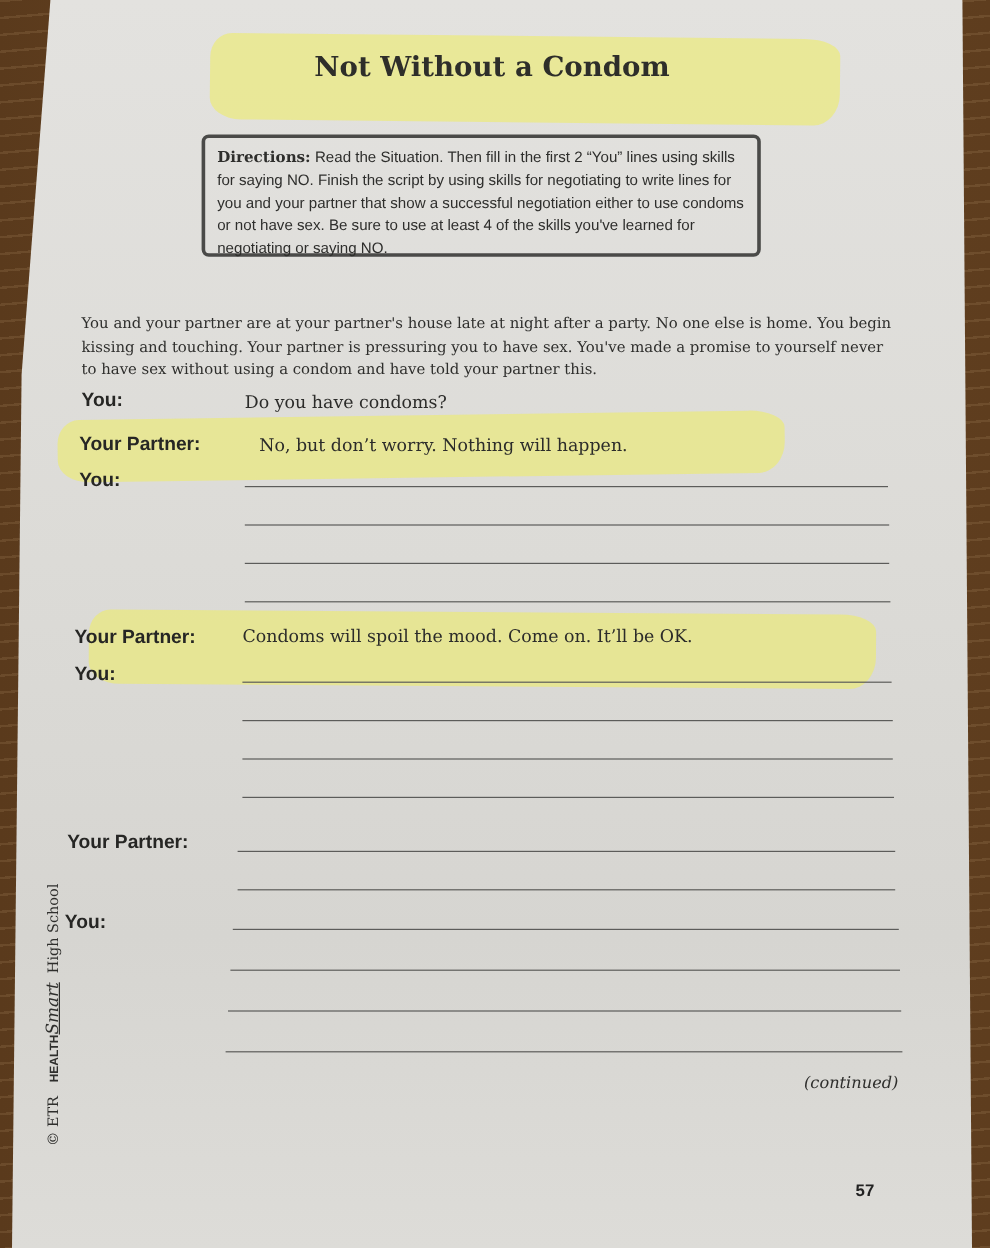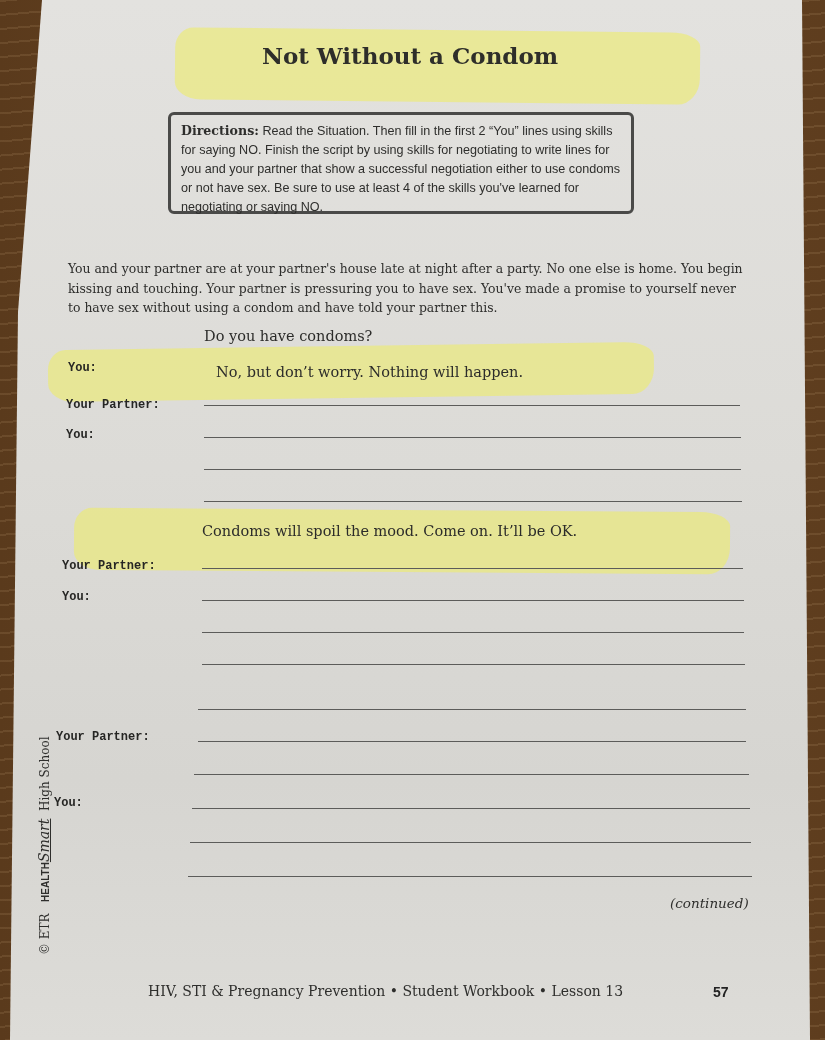--- a/index.html
+++ b/index.html
@@ -42,21 +42,21 @@
   }
   .sit-label {
     position: absolute; left: 24px; top: 2px;
     font-family: "DejaVu Serif", serif; font-weight: bold; font-size: 15px; color: #2a2a28;
   }
   .situation-text {
     position: absolute; left: 58px; top: 259px; width: 680px;
     font-family: "DejaVu Serif", serif; font-size: 12.4px; line-height: 19.5px; color: #2e2e2c;
   }
   .spk {
-    position: absolute; font-family: Liberation Mono, monospace; font-weight: bold; font-size: 12px; color: #262624; margin-top: 36px;
+    position: absolute; font-family: Liberation Sans, sans-serif; font-weight: bold; font-size: 16px; color: #262624;
   }
   .line-text {
     position: absolute; font-family: "DejaVu Serif", serif; font-size: 14.5px; color: #2c2c2a;
   }
   .rule {
     position: absolute; height: 0; border-top: 1.6px solid #5c5c5a;
   }
   .continued {
     position: absolute; left: 660px; top: 895px;
     font-family: "DejaVu Serif", serif; font-style: italic; font-size: 13.5px; color: #2e2e2c;
@@ -130,15 +130,14 @@
   <div class="rule" style="left:178px; top:876px; width:564px;"></div>
 
   <div class="continued">(continued)</div>
 
   <div class="side-credit">
     <span>© ETR</span>&nbsp;&nbsp;
     <span class="brand">HEALTH</span><span class="smart">Smart</span>&nbsp;
     <span>High School</span>
   </div>
 
-  <div class="footer">HIV, STI &amp; Pregnancy Prevention • Student Workbook • Lesson 13</div>
   <div class="page-num">57</div>
 </div>
 
 </body></html>

